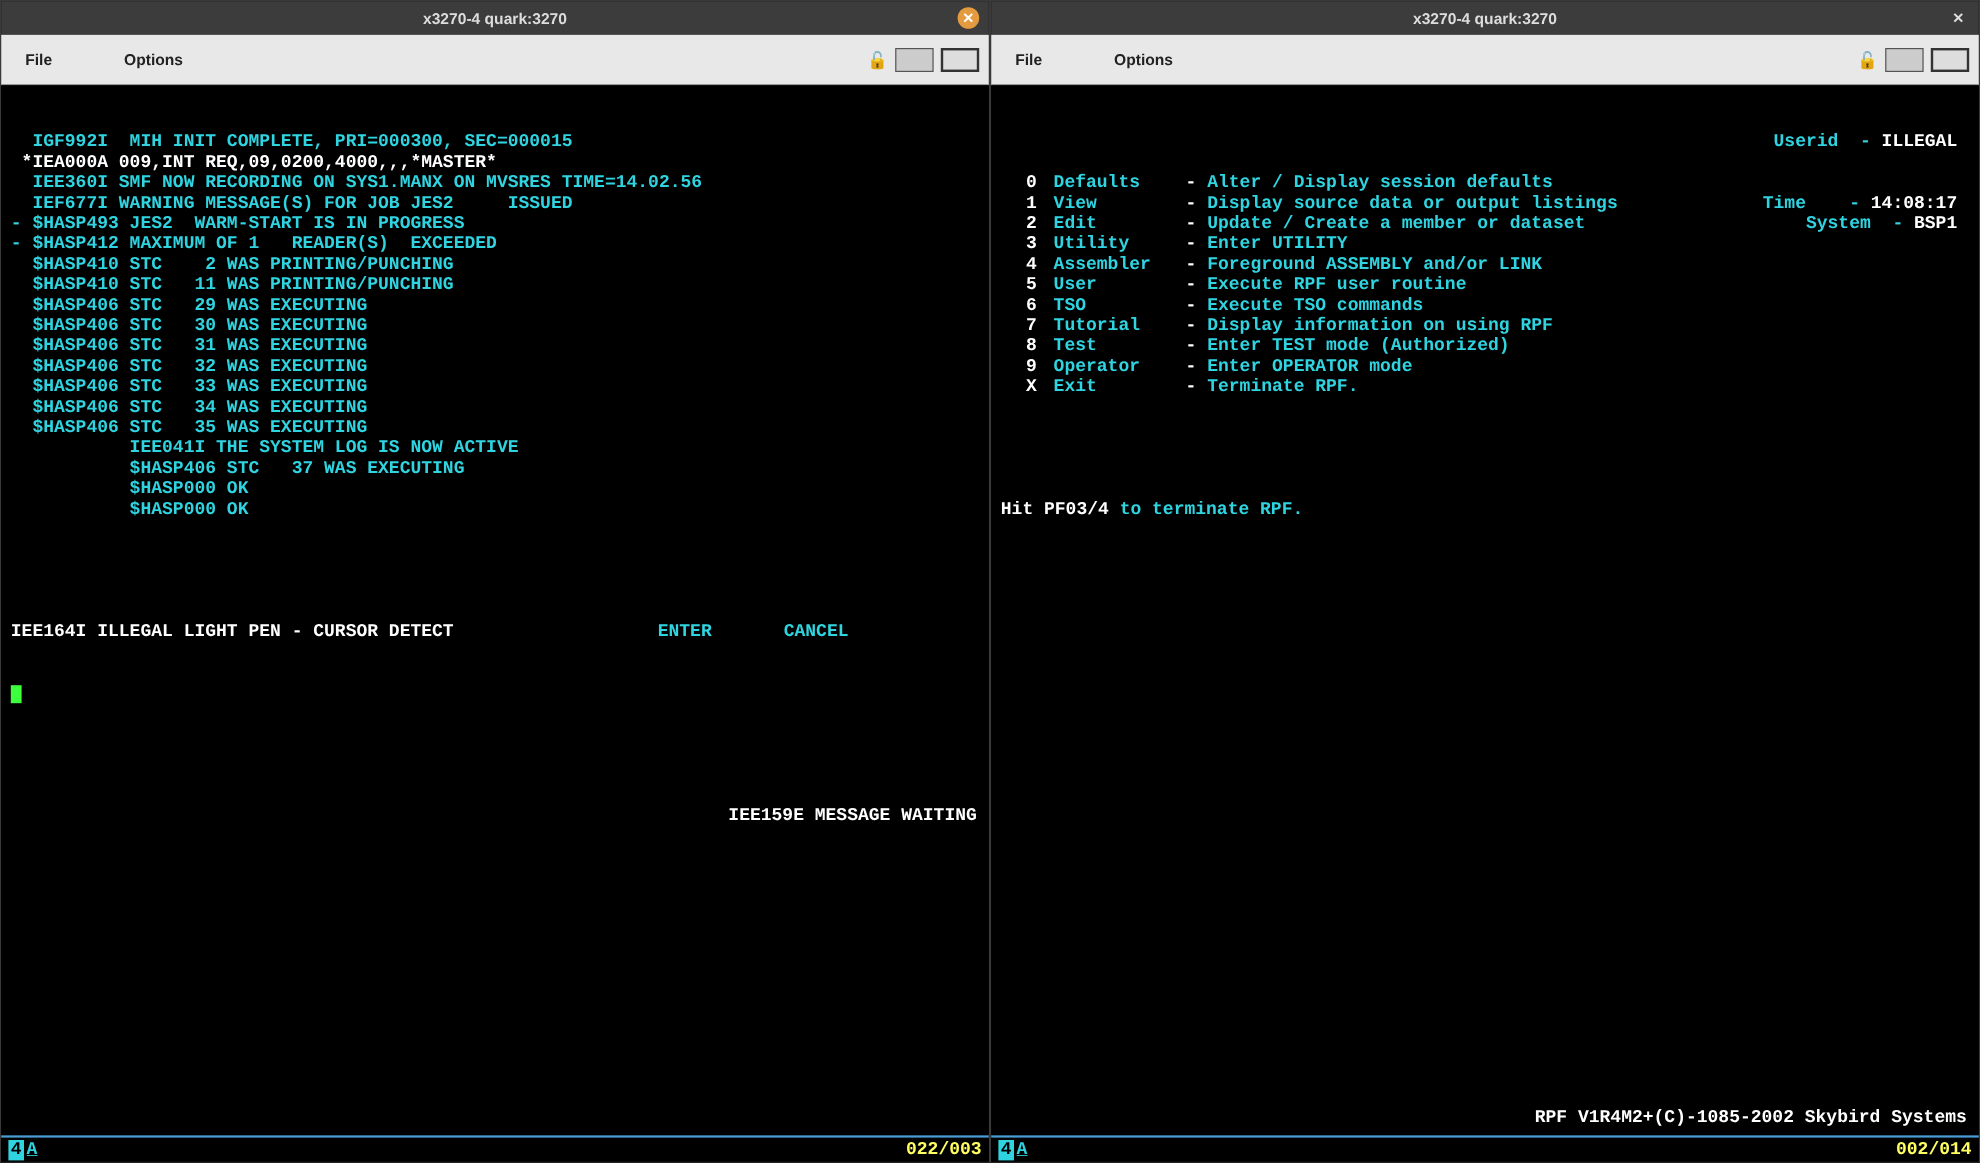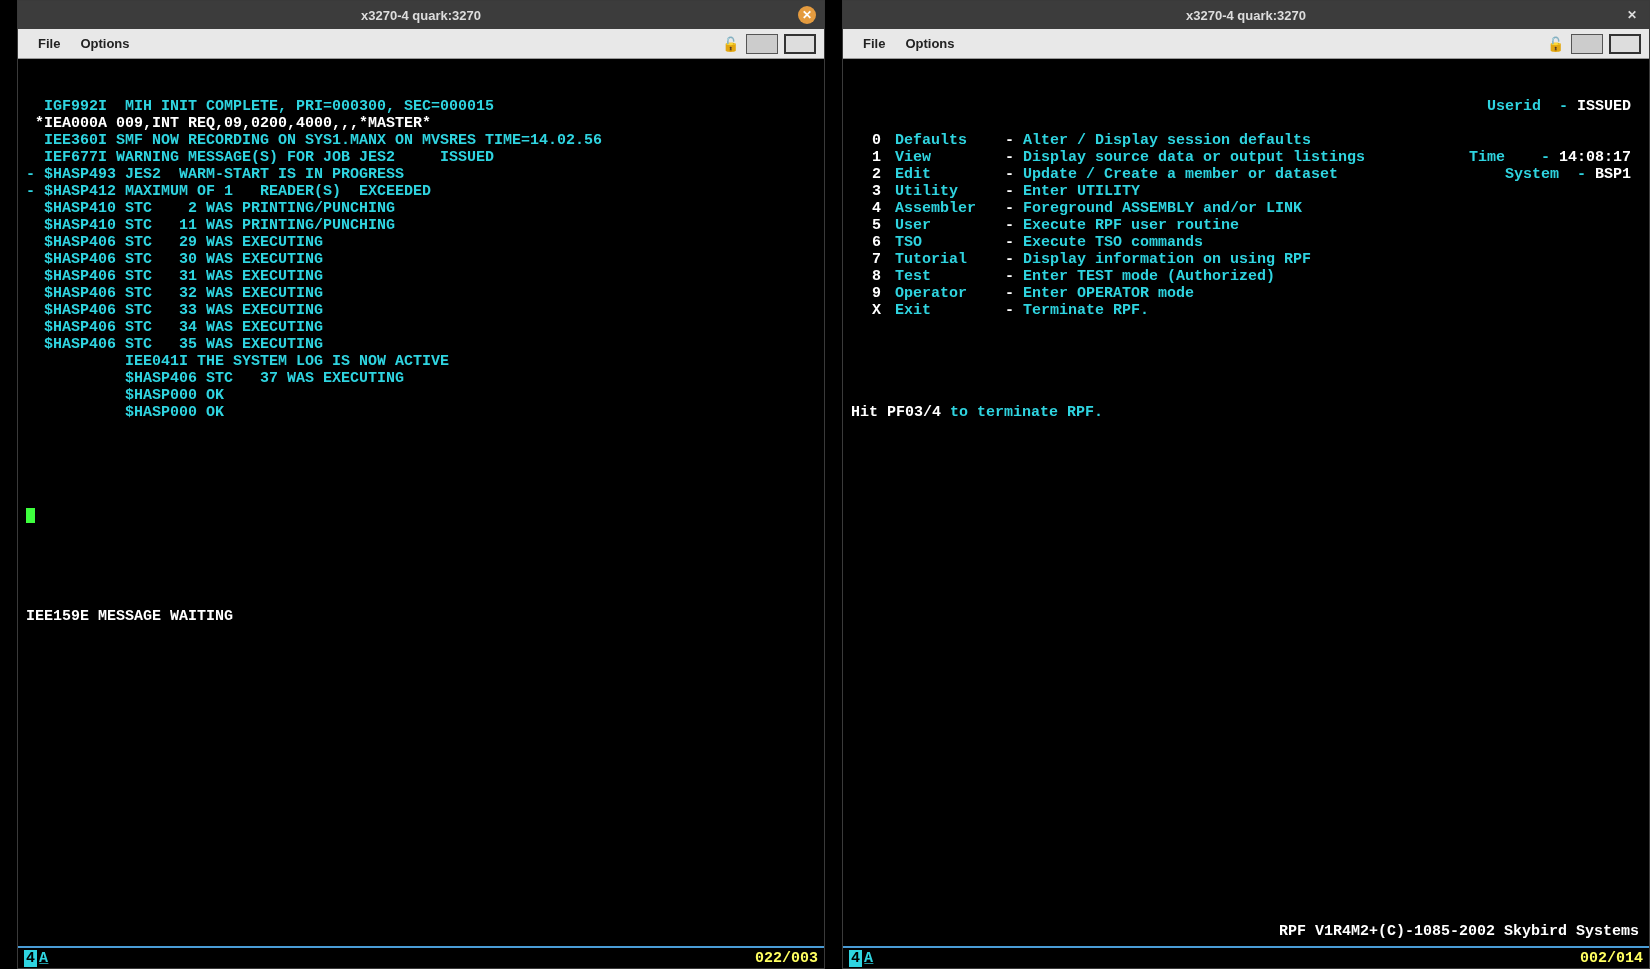--- a/index.html
+++ b/index.html
@@ -12,21 +12,20 @@
     width: 1650px;
     height: 969px;
     display: flex;
   }
   .window {
     flex: 1;
     display: flex;
     flex-direction: column;
     border: 1px solid #3a3a3a;
     background: #000;
-    margin-left: 17px;
   }
   .titlebar {
     height: 28px;
     background: #3c3c3c;
     display: flex;
     align-items: center;
     justify-content: center;
     position: relative;
     color: #ddd;
     font-family: sans-serif;
@@ -42,25 +41,26 @@
     border-radius: 50%;
     display: flex;
     align-items: center;
     justify-content: center;
     font-size: 12px;
     cursor: pointer;
   }
   .close-orange { background: #e49b3f; color: #fff; }
   .close-gray { background: transparent; color: #ddd; font-size:14px; }
   .menubar {
-    height: 30px;
+    height: 42px;
     background: #e8e8e8;
     display: flex;
     align-items: center;
     padding: 0 10px;
+    gap: 40px;
     color: #222;
     font-family: sans-serif;
     font-weight: bold;
     font-size: 13px;
     border-bottom: 1px solid #999;
     position: relative;
   }
   .menubar .menu-item { cursor: pointer; padding: 4px 10px; }
   .menubar .right-icons {
     position: absolute;
@@ -155,23 +155,24 @@
     <span class="menu-item">Options</span>
     <div class="right-icons">
       <span class="lock-icon"></span>
       <span class="kb-icon"></span>
       <span class="kb-icon boxed"></span>
     </div>
   </div>
   <div class="terminal">
     <div id="left-lines"><div class="line cyan">  IGF992I  MIH INIT COMPLETE, PRI=000300, SEC=000015</div><div class="line white"> *IEA000A 009,INT REQ,09,0200,4000,,,*MASTER*</div><div class="line cyan">  IEE360I SMF NOW RECORDING ON SYS1.MANX ON MVSRES TIME=14.02.56</div><div class="line cyan">  IEF677I WARNING MESSAGE(S) FOR JOB JES2     ISSUED</div><div class="line cyan">- $HASP493 JES2  WARM-START IS IN PROGRESS</div><div class="line cyan">- $HASP412 MAXIMUM OF 1   READER(S)  EXCEEDED</div><div class="line cyan">  $HASP410 STC    2 WAS PRINTING/PUNCHING</div><div class="line cyan">  $HASP410 STC   11 WAS PRINTING/PUNCHING</div><div class="line cyan">  $HASP406 STC   29 WAS EXECUTING</div><div class="line cyan">  $HASP406 STC   30 WAS EXECUTING</div><div class="line cyan">  $HASP406 STC   31 WAS EXECUTING</div><div class="line cyan">  $HASP406 STC   32 WAS EXECUTING</div><div class="line cyan">  $HASP406 STC   33 WAS EXECUTING</div><div class="line cyan">  $HASP406 STC   34 WAS EXECUTING</div><div class="line cyan">  $HASP406 STC   35 WAS EXECUTING</div><div class="line cyan">           IEE041I THE SYSTEM LOG IS NOW ACTIVE</div><div class="line cyan">           $HASP406 STC   37 WAS EXECUTING</div><div class="line cyan">           $HASP000 OK</div><div class="line cyan">           $HASP000 OK</div></div>
     <div class="line"></div>
+    <div class="line white"><span>IEE164I ILLEGAL LIGHT PEN - CURSOR DETECT</span><span style="display:inline-block;width:170px;"></span><span class="cyan">ENTER</span><span style="display:inline-block;width:60px;"></span><span class="cyan">CANCEL</span></div>
     <div class="line"><span class="cursor-block"></span></div>
     <div class="line"></div>
-    <div class="line white" style="text-align:left;padding-right:2px;"><span>IEE159E MESSAGE WAITING</span></div>
+    <div class="line white" style="text-align:right;padding-right:2px;"><span>IEE159E MESSAGE WAITING</span></div>
   </div>
   <div class="statusbar">
     <div class="sb-left">
       <span class="sb-box">4</span>
         <span class="sb-underline">A̲</span>
     </div>
     <span>022/003</span>
   </div>
 </div>
 
@@ -183,21 +184,21 @@
   <div class="menubar">
     <span class="menu-item">File</span>
     <span class="menu-item">Options</span>
     <div class="right-icons">
       <span class="lock-icon"></span>
       <span class="kb-icon"></span>
       <span class="kb-icon boxed"></span>
     </div>
   </div>
   <div class="terminal">
-    <div class="line" style="position:relative;"><span class="right-info" style="top:0;"><span class="label">Userid  - </span><span class="val">ISSUED</span></span></div>
+    <div class="line" style="position:relative;"><span class="right-info" style="top:0;"><span class="label">Userid  - </span><span class="val">ILLEGAL</span></span></div>
     <div id="right-options" style="margin-top:-17px;"><div class="line menu-row" style="position: relative;"><span class="option-num">0</span><span class="option-name">Defaults</span><span class="option-dash">- </span><span class="option-desc">Alter / Display session defaults</span></div><div class="line menu-row" style="position: relative;"><span class="option-num">1</span><span class="option-name">View</span><span class="option-dash">- </span><span class="option-desc">Display source data or output listings</span><span class="right-info"><span class="label">Time    - </span><span class="val">14:08:17</span></span></div><div class="line menu-row" style="position: relative;"><span class="option-num">2</span><span class="option-name">Edit</span><span class="option-dash">- </span><span class="option-desc">Update / Create a member or dataset</span><span class="right-info"><span class="label">System  - </span><span class="val">BSP1</span></span></div><div class="line menu-row" style="position: relative;"><span class="option-num">3</span><span class="option-name">Utility</span><span class="option-dash">- </span><span class="option-desc">Enter UTILITY</span></div><div class="line menu-row" style="position: relative;"><span class="option-num">4</span><span class="option-name">Assembler</span><span class="option-dash">- </span><span class="option-desc">Foreground ASSEMBLY and/or LINK</span></div><div class="line menu-row" style="position: relative;"><span class="option-num">5</span><span class="option-name">User</span><span class="option-dash">- </span><span class="option-desc">Execute RPF user routine</span></div><div class="line menu-row" style="position: relative;"><span class="option-num">6</span><span class="option-name">TSO</span><span class="option-dash">- </span><span class="option-desc">Execute TSO commands</span></div><div class="line menu-row" style="position: relative;"><span class="option-num">7</span><span class="option-name">Tutorial</span><span class="option-dash">- </span><span class="option-desc">Display information on using RPF</span></div><div class="line menu-row" style="position: relative;"><span class="option-num">8</span><span class="option-name">Test</span><span class="option-dash">- </span><span class="option-desc">Enter TEST mode (Authorized)</span></div><div class="line menu-row" style="position: relative;"><span class="option-num">9</span><span class="option-name">Operator</span><span class="option-dash">- </span><span class="option-desc">Enter OPERATOR mode</span></div><div class="line menu-row" style="position: relative;"><span class="option-num">X</span><span class="option-name">Exit</span><span class="option-dash">- </span><span class="option-desc">Terminate RPF.</span></div></div>
     <div class="line"></div>
     <div class="line"><span class="white">Hit </span><span class="white">PF03/4</span><span class="cyan"> to terminate RPF.</span></div>
     <div class="line white" style="position:absolute;bottom:6px;right:10px;">RPF V1R4M2+(C)-1085-2002 Skybird Systems</div>
   </div>
   <div class="statusbar">
     <div class="sb-left">
       <span class="sb-box">4</span>
         <span class="sb-underline">A̲</span>
     </div>

